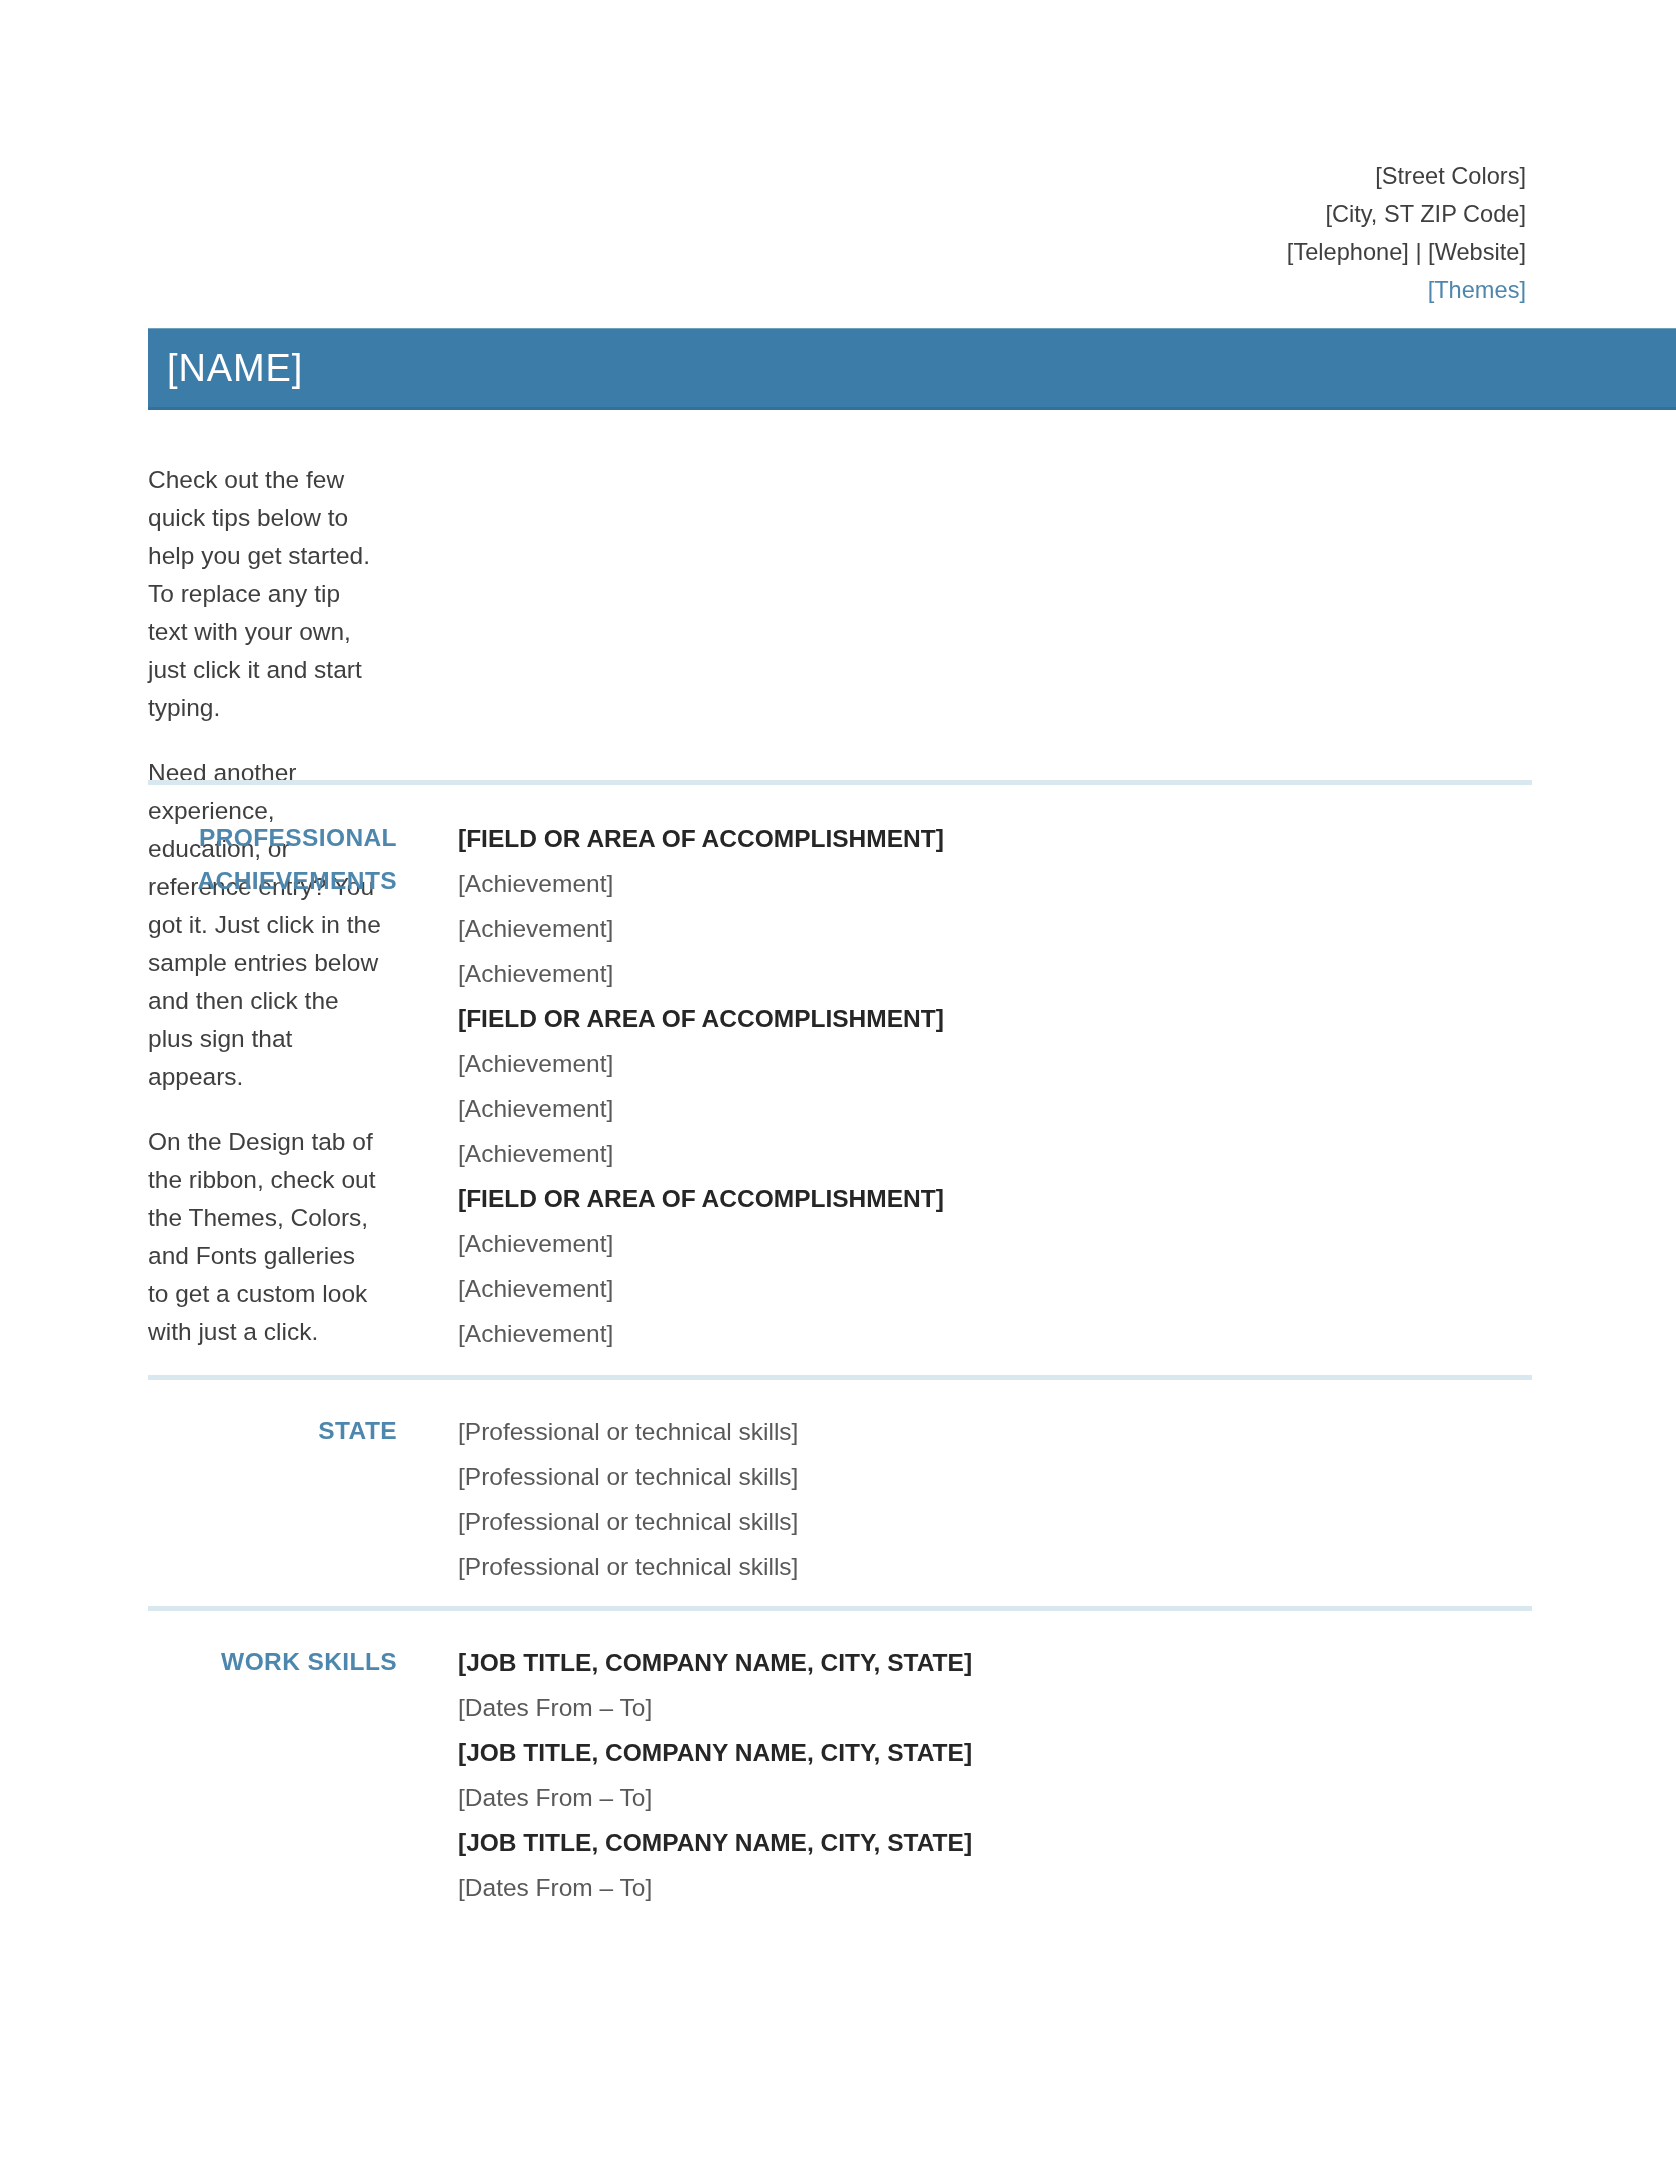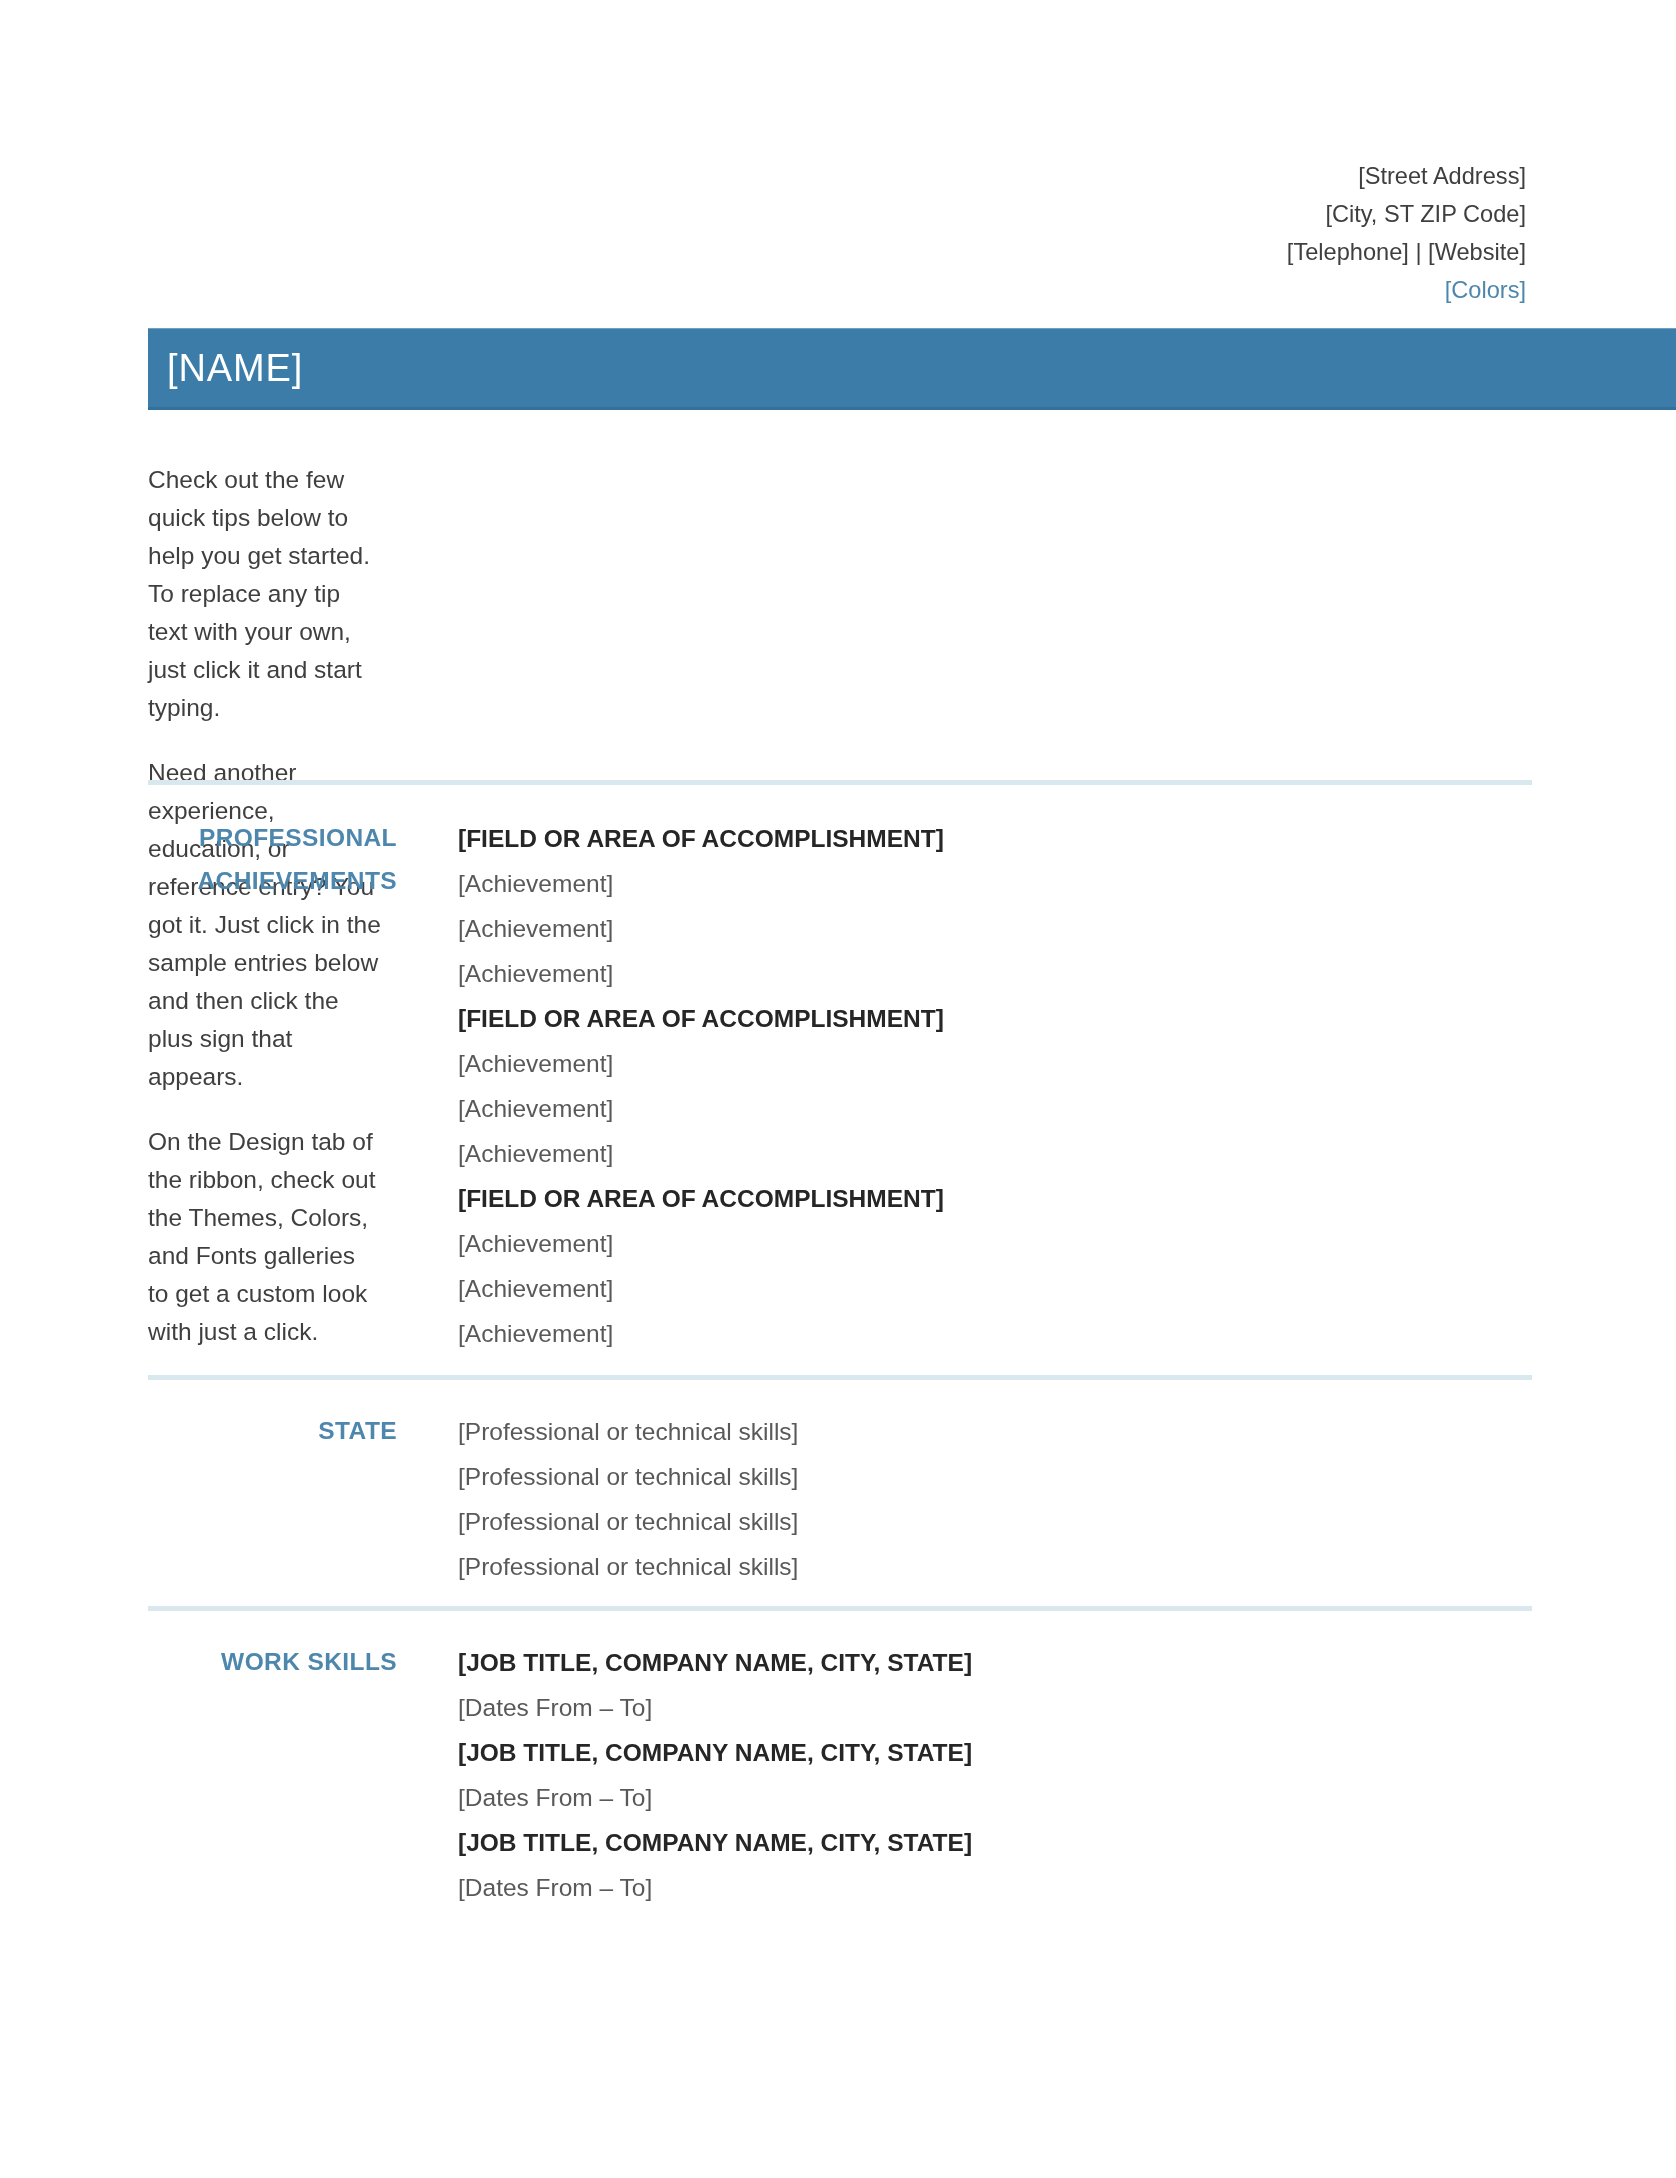--- a/index.html
+++ b/index.html
@@ -50,24 +50,24 @@
   #sec-skills      { top:1409px; }
   #div-3           { top:1606px; }
   #sec-work        { top:1640px; }
 </style>
 </head>
 <body>
 
 <div class="page">
 
   <div class="contact">
-    <div>[Street Address]</div>
+    <div>[Street Colors]</div>
     <div>[City, ST ZIP Code]</div>
     <div>[Telephone] | [Website]</div>
-    <div class="email">[Colors]</div>
+    <div class="email">[Themes]</div>
   </div>
 
   <div class="banner">
     <span class="name">[NAME]</span>
   </div>
 
   <div class="section objective" id="sec-objective">
     <div class="body-col">
       <p>Check out the few quick tips below to help you get started. To replace any tip text with your own, just click it and start typing.</p>
       <p>Need another experience, education, or reference entry? You got it. Just click in the sample entries below and then click the plus sign that appears.</p>

